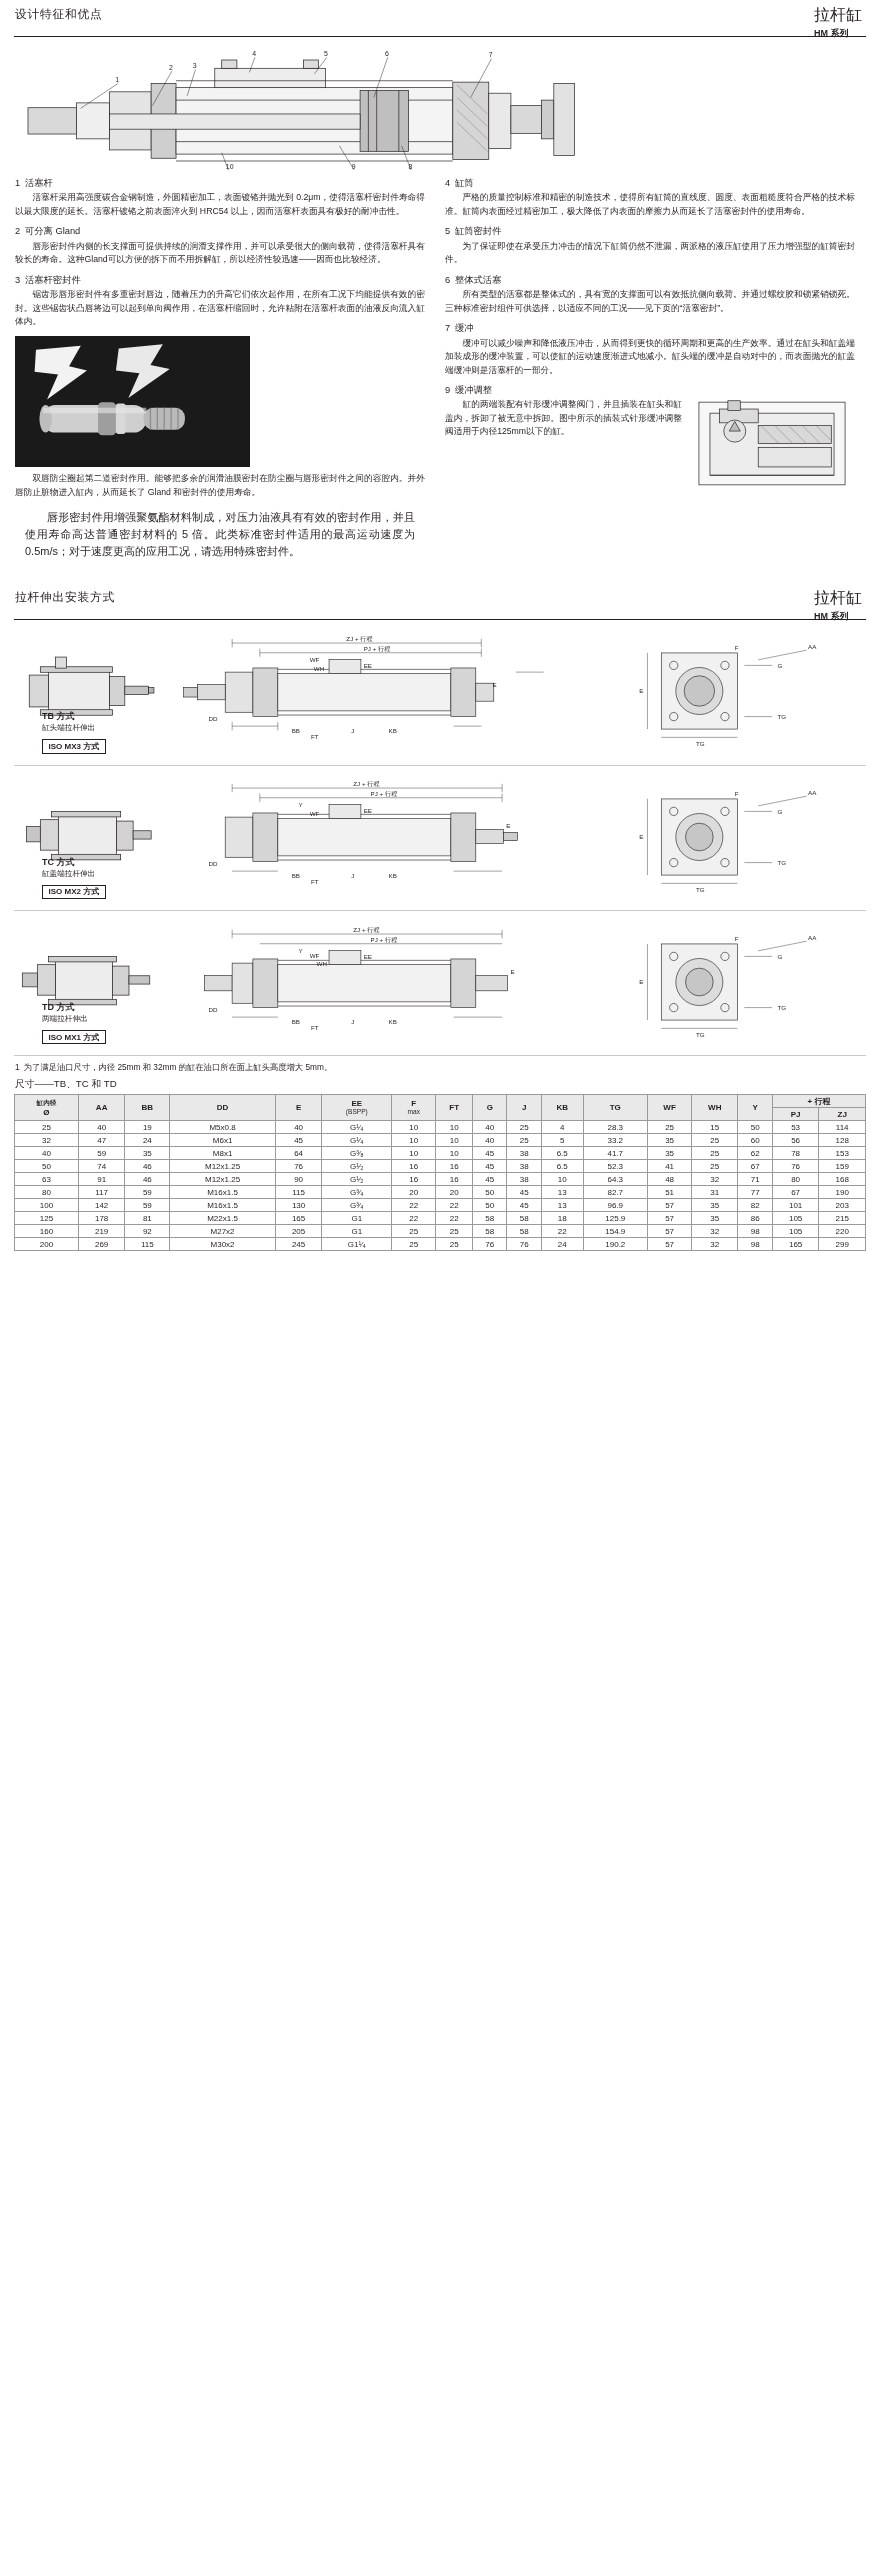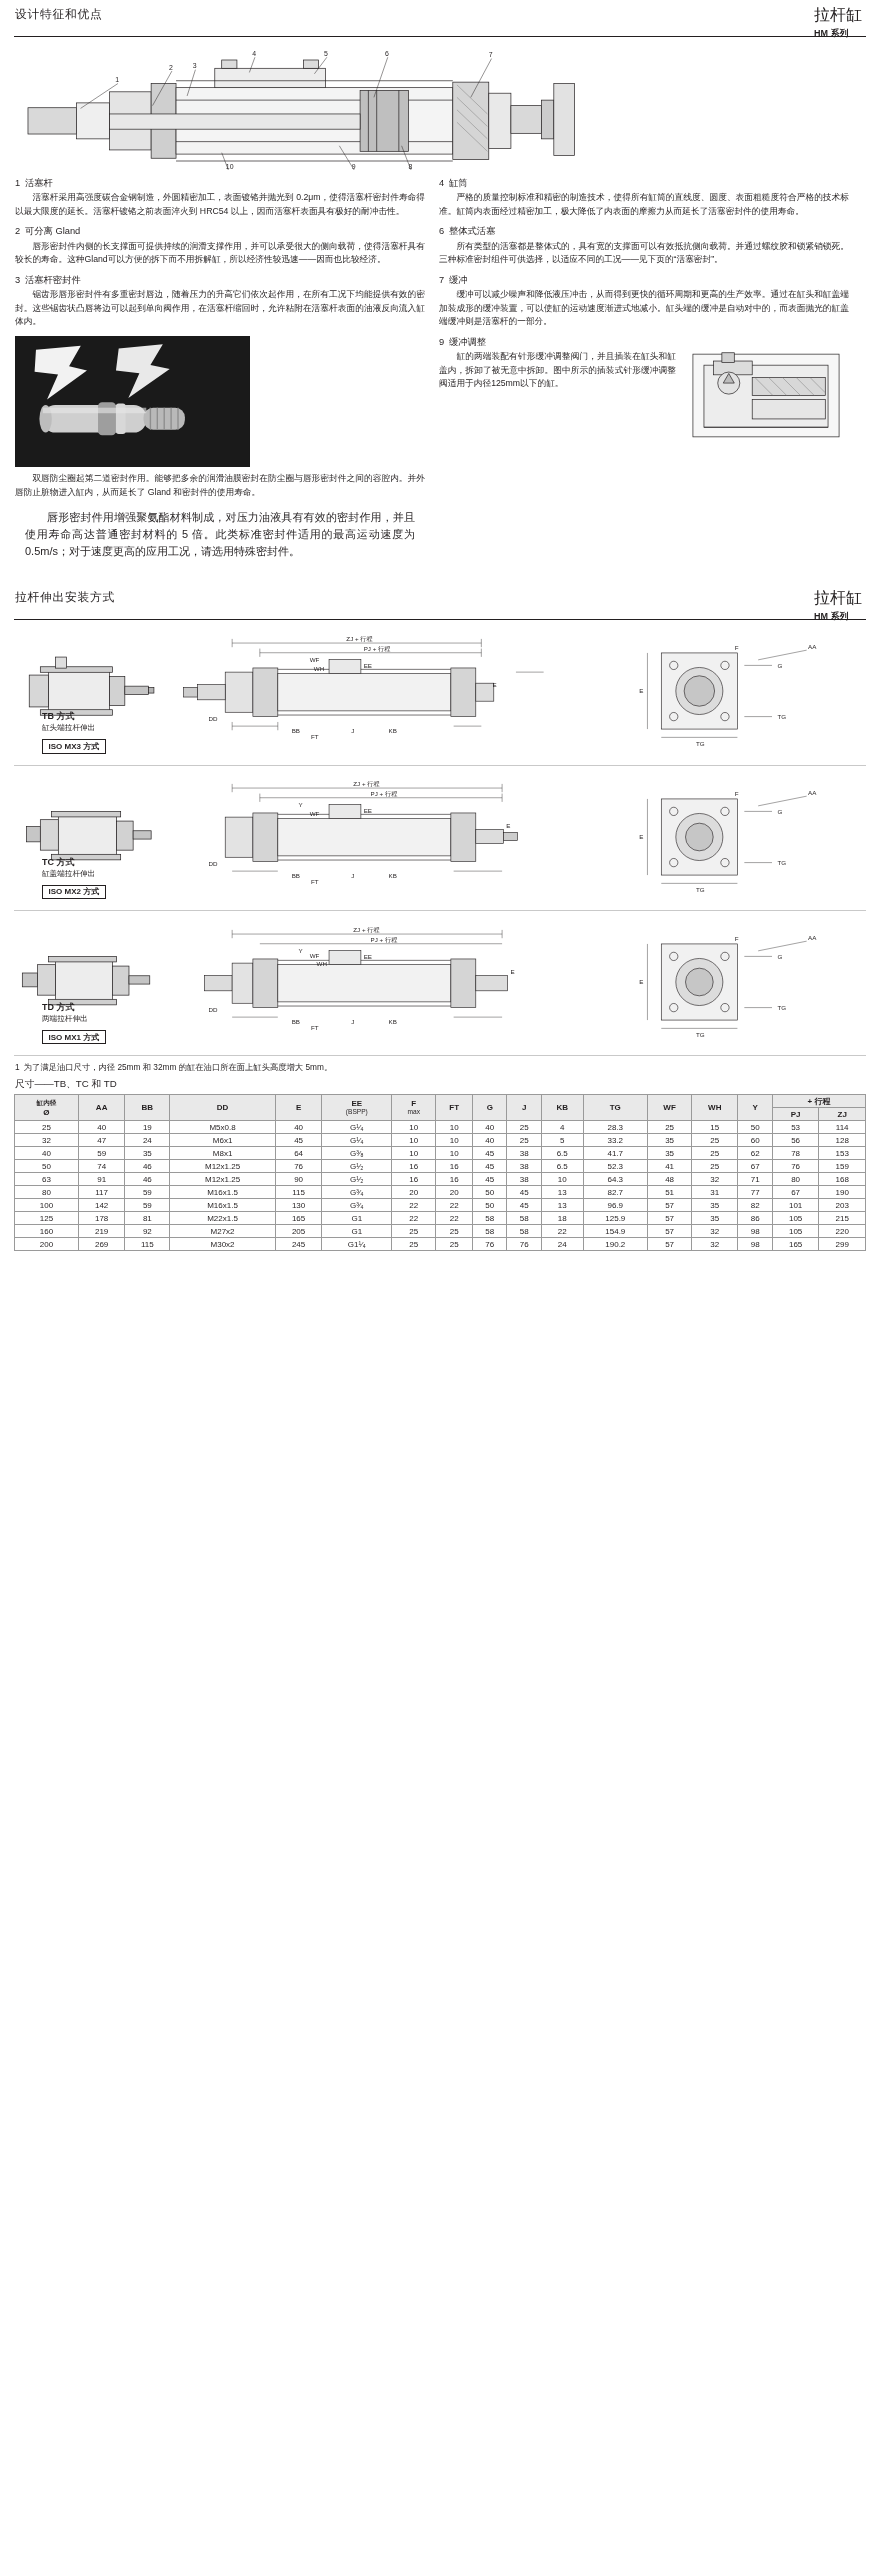--- a/index.html
+++ b/index.html
@@ -41,21 +41,21 @@
     background:#231f20;
     margin:0 14px 0 14px;
   }
 
   
   .draw-wrap { position:relative; margin:4.2px 14px 0 14px; }
 
   
   .cols {
     display:flex;
-    gap:14px;
+    gap:20px;
     padding:5.5px 15px 0 15px;
   }
   .col { width:410px; }
   .feat { margin-bottom:7px; }
   .feat h3 {
     font-size:9.3px;
     font-weight:normal;
     margin:0 0 1.4px 0;
     color:#231f20;
   }
@@ -282,20 +282,24 @@
       <p style="font-size:11px;line-height:1.55;text-indent:2em;margin:10px;text-align:justify;">唇形密封件用增强聚氨酯材料制成，对压力油液具有有效的密封作用，并且使用寿命高达普通密封材料的 5 倍。此类标准密封件适用的最高运动速度为 0.5m/s；对于速度更高的应用工况，请选用特殊密封件。</p>
     </div>
 
     <div class="col">
 
       <div class="feat">
         <h3><span class="num">4</span><span>缸筒</span></h3>
         <p>严格的质量控制标准和精密的制造技术，使得所有缸筒的直线度、圆度、表面粗糙度符合严格的技术标准。缸筒内表面经过精密加工，极大降低了内表面的摩擦力从而延长了活塞密封件的使用寿命。</p>
       </div>
 
+      <div class="feat">
+        <h3><span class="num">5</span><span>缸筒密封件</span></h3>
+        <p>为了保证即使在承受压力冲击的情况下缸筒仍然不泄漏，两派格的液压缸使用了压力增强型的缸筒密封件。</p>
+      </div>
 
       <div class="feat">
         <h3><span class="num">6</span><span>整体式活塞</span></h3>
         <p>所有类型的活塞都是整体式的，具有宽的支撑面可以有效抵抗侧向载荷。并通过螺纹胶和锁紧销锁死。三种标准密封组件可供选择，以适应不同的工况——见下页的“活塞密封”。</p>
       </div>
 
       <div class="feat">
         <h3><span class="num">7</span><span>缓冲</span></h3>
         <p>缓冲可以减少噪声和降低液压冲击，从而得到更快的循环周期和更高的生产效率。通过在缸头和缸盖端加装成形的缓冲装置，可以使缸的运动速度渐进式地减小。缸头端的缓冲是自动对中的，而表面抛光的缸盖端缓冲则是活塞杆的一部分。</p>
       </div>

